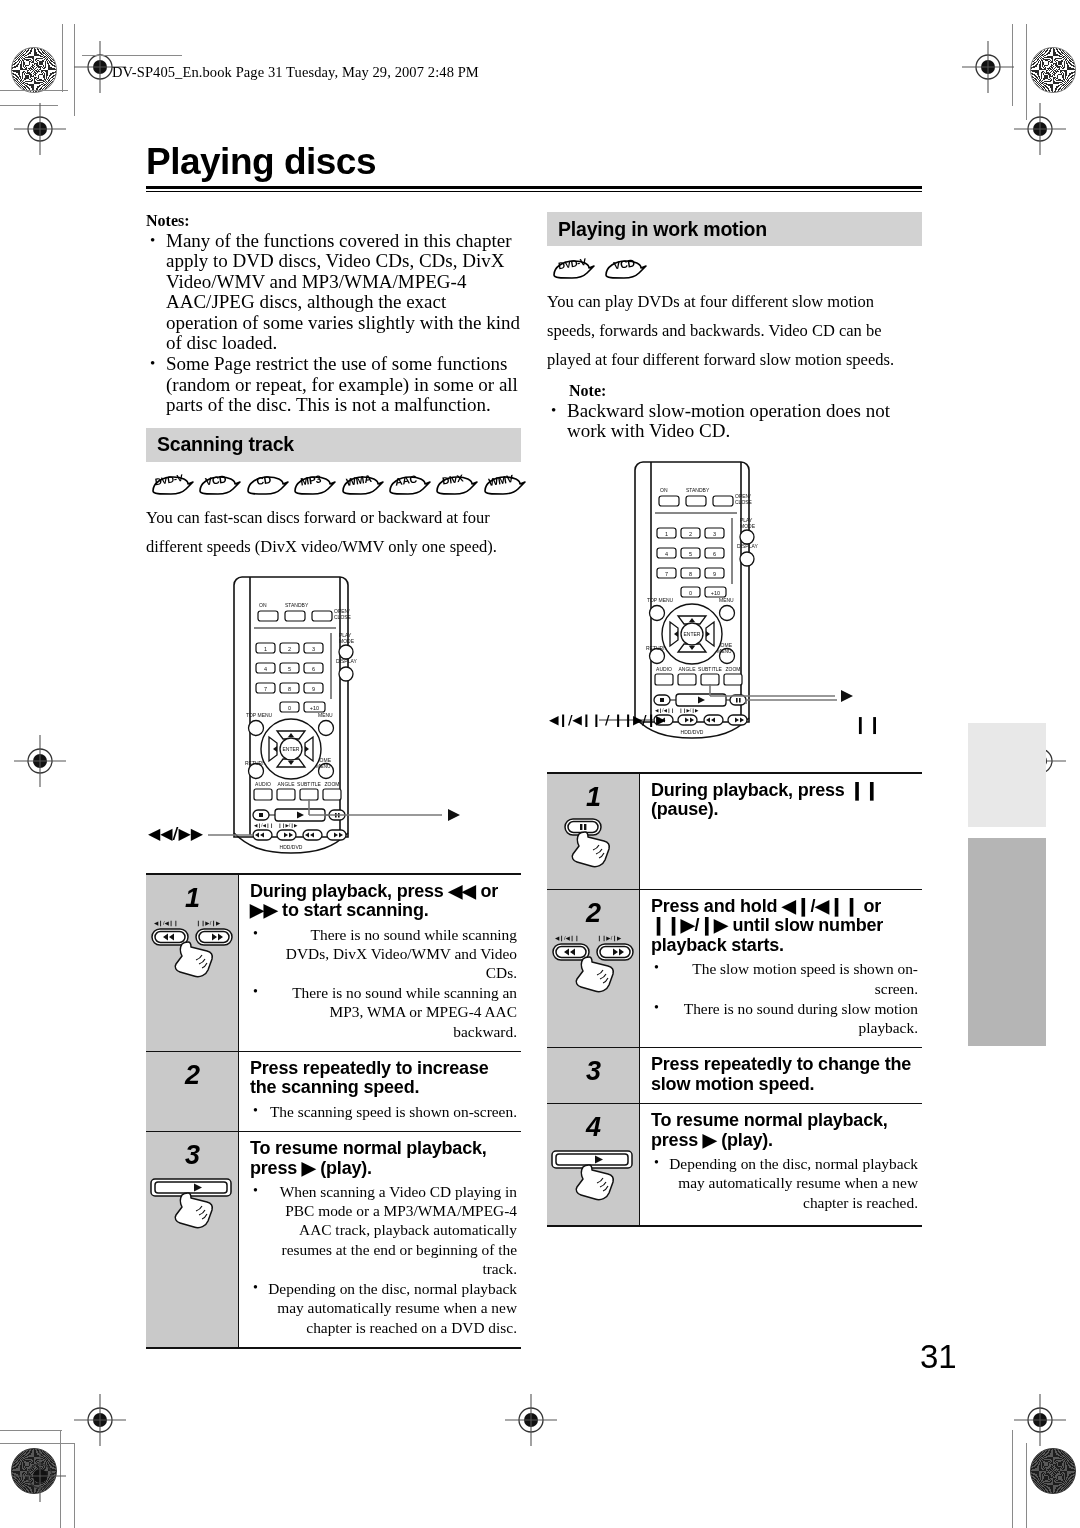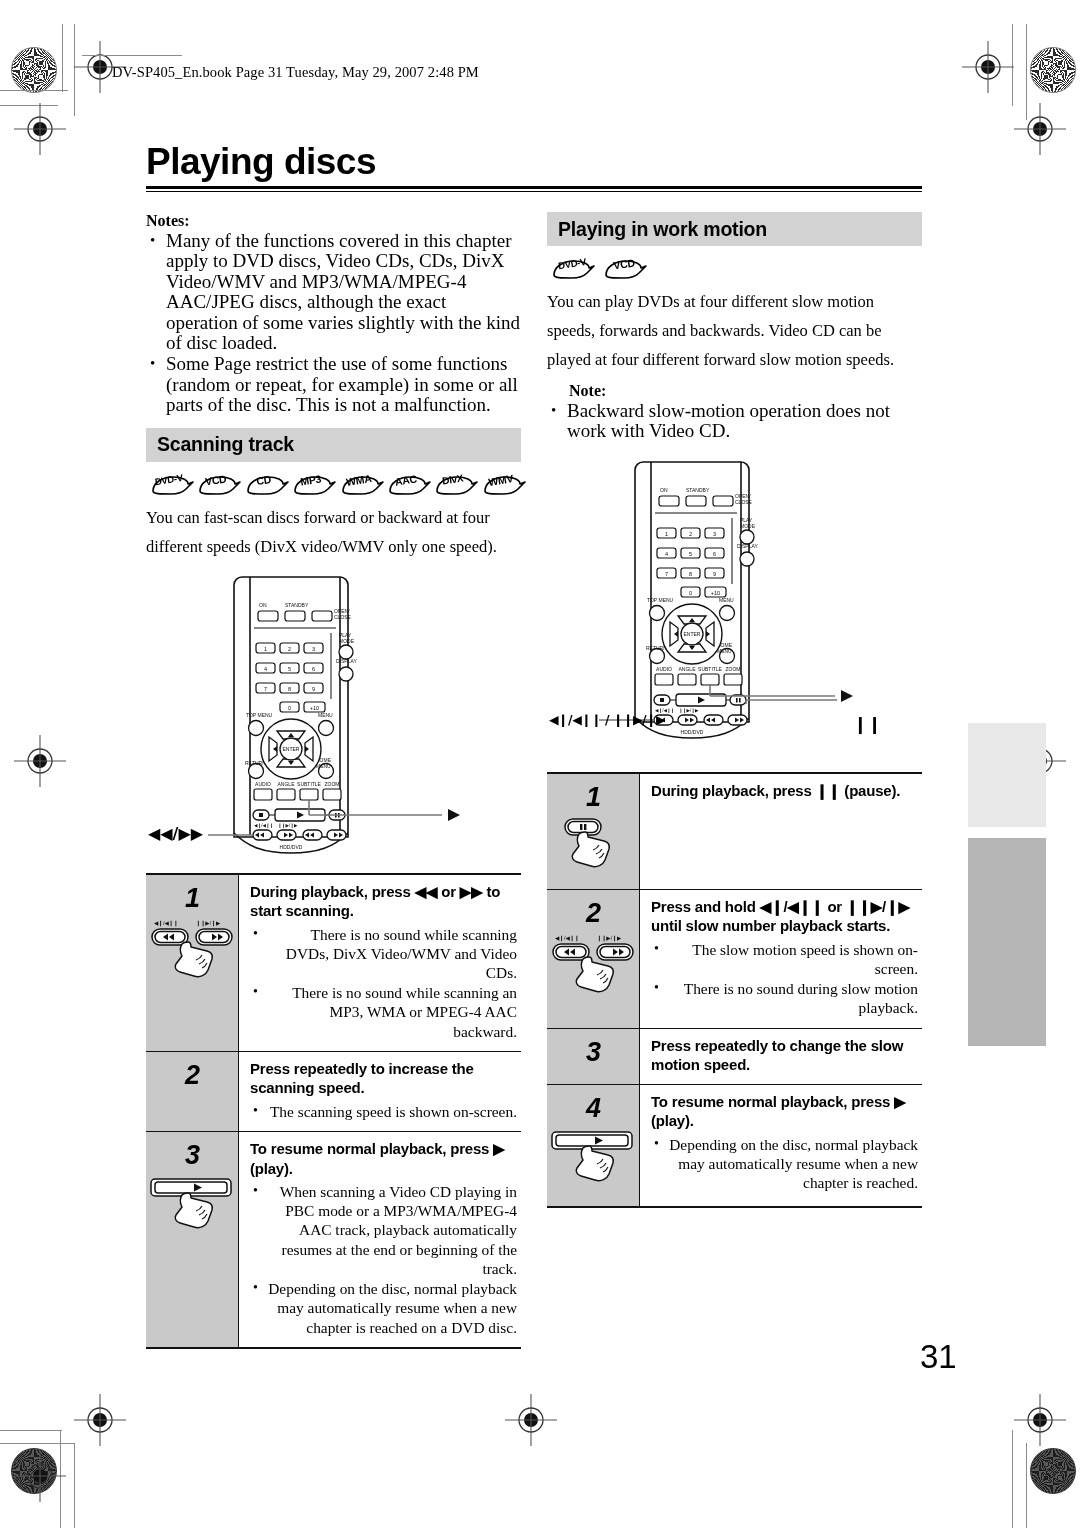--- a/index.html
+++ b/index.html
@@ -68,21 +68,21 @@
   
   .steps{border-top:2px solid #111;margin-top:8px;}
   .step{display:flex;border-bottom:1.6px solid #111;min-height:46px;}
   .step:last-child{border-bottom:2px solid #111;}
   .step .num{width:92px;flex:0 0 92px;background:#c9c9c9;position:relative;padding:4px 0 8px 0;}
   .step .num .n{font-family:"Liberation Sans",sans-serif;font-style:italic;
                  font-weight:bold;font-size:27px;text-align:center;line-height:1;
                  padding:6px 0 0 0;letter-spacing:-1px;}
   .step .txt{flex:1;padding:7px 4px 9px 11px;border-left:1.6px solid #111;}
   .step .lead{font-family:"Liberation Sans",sans-serif;font-weight:bold;
-              font-size:15px;line-height:19.5px;letter-spacing:-0.2px;}
+              font-size:18px;line-height:19.5px;letter-spacing:-0.2px;}
   .step ul{list-style:none;margin:4px 0 0 0;padding:0;text-align:right;}
   .step ul li{position:relative;padding-left:17px;font-size:15.4px;
               line-height:19.2px;margin-bottom:1px;}
   .step ul li:before{content:"\2022";position:absolute;left:3px;top:-1px;font-size:14px;}
 
   .btnart{position:relative;height:68px;margin-top:2px;}
   .btnart.tall{height:74px;}
 
   
   .pageno{position:absolute;left:920px;top:1338px;font-family:"Liberation Sans",sans-serif;

